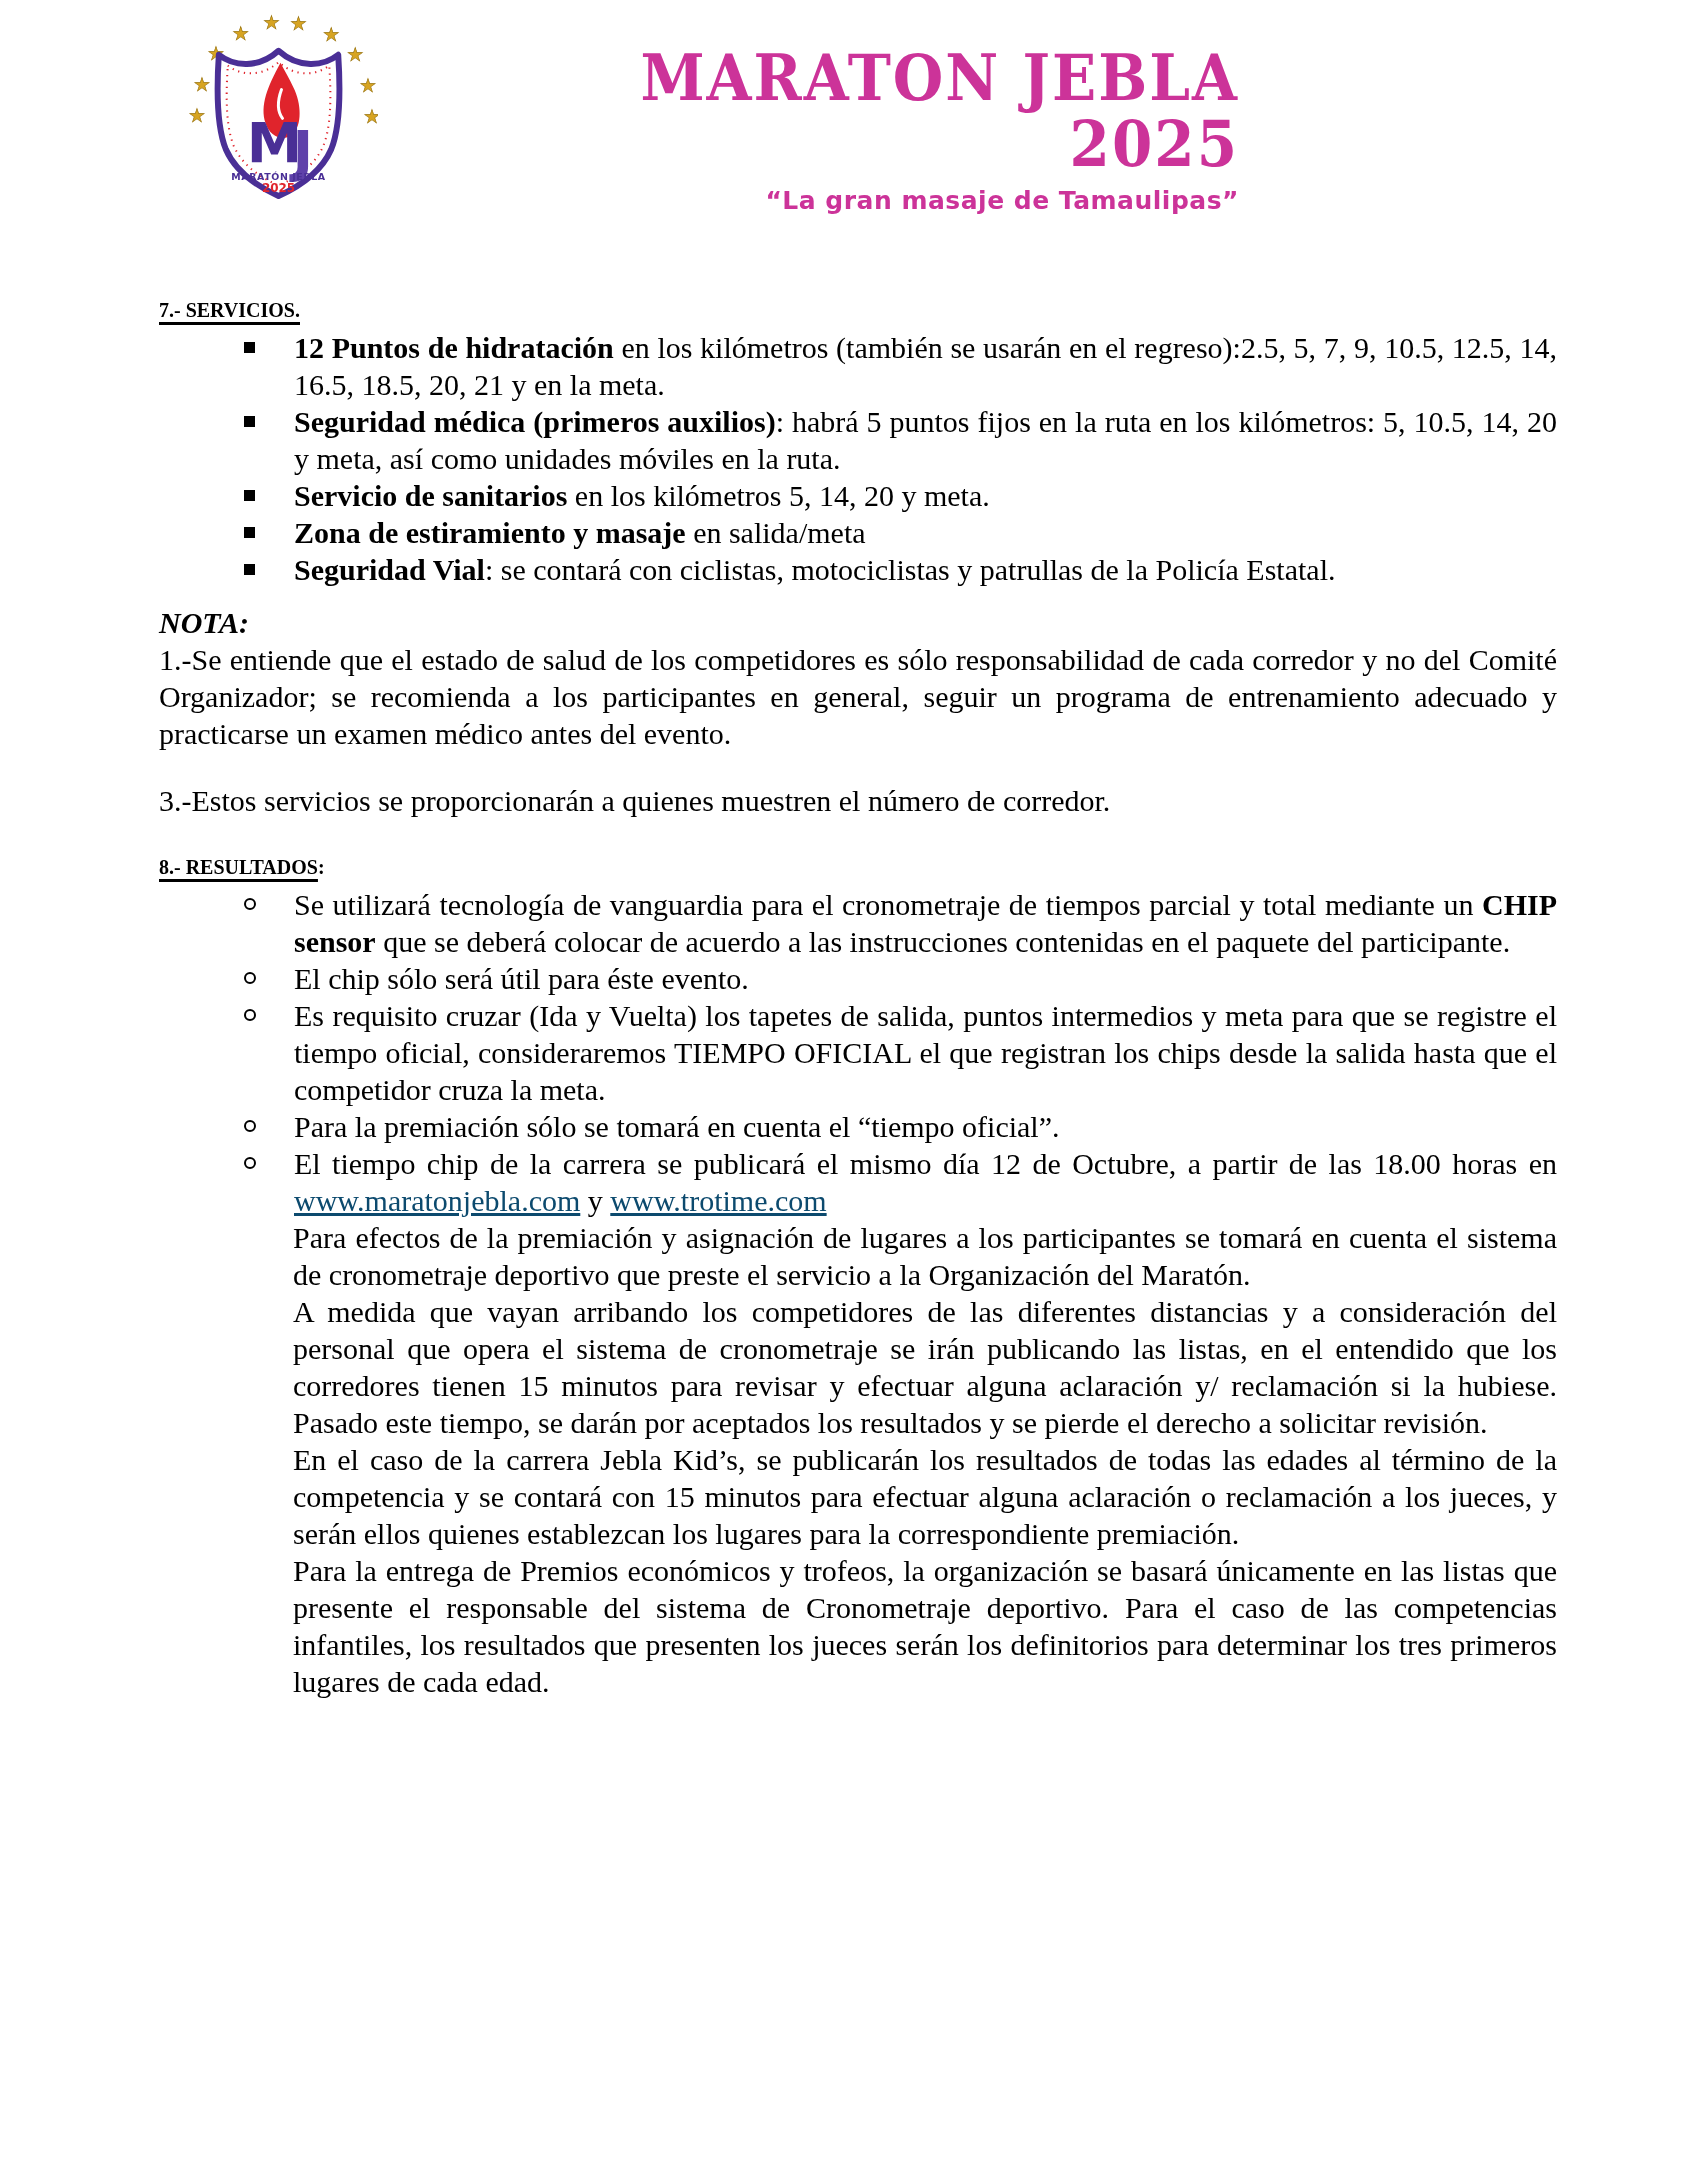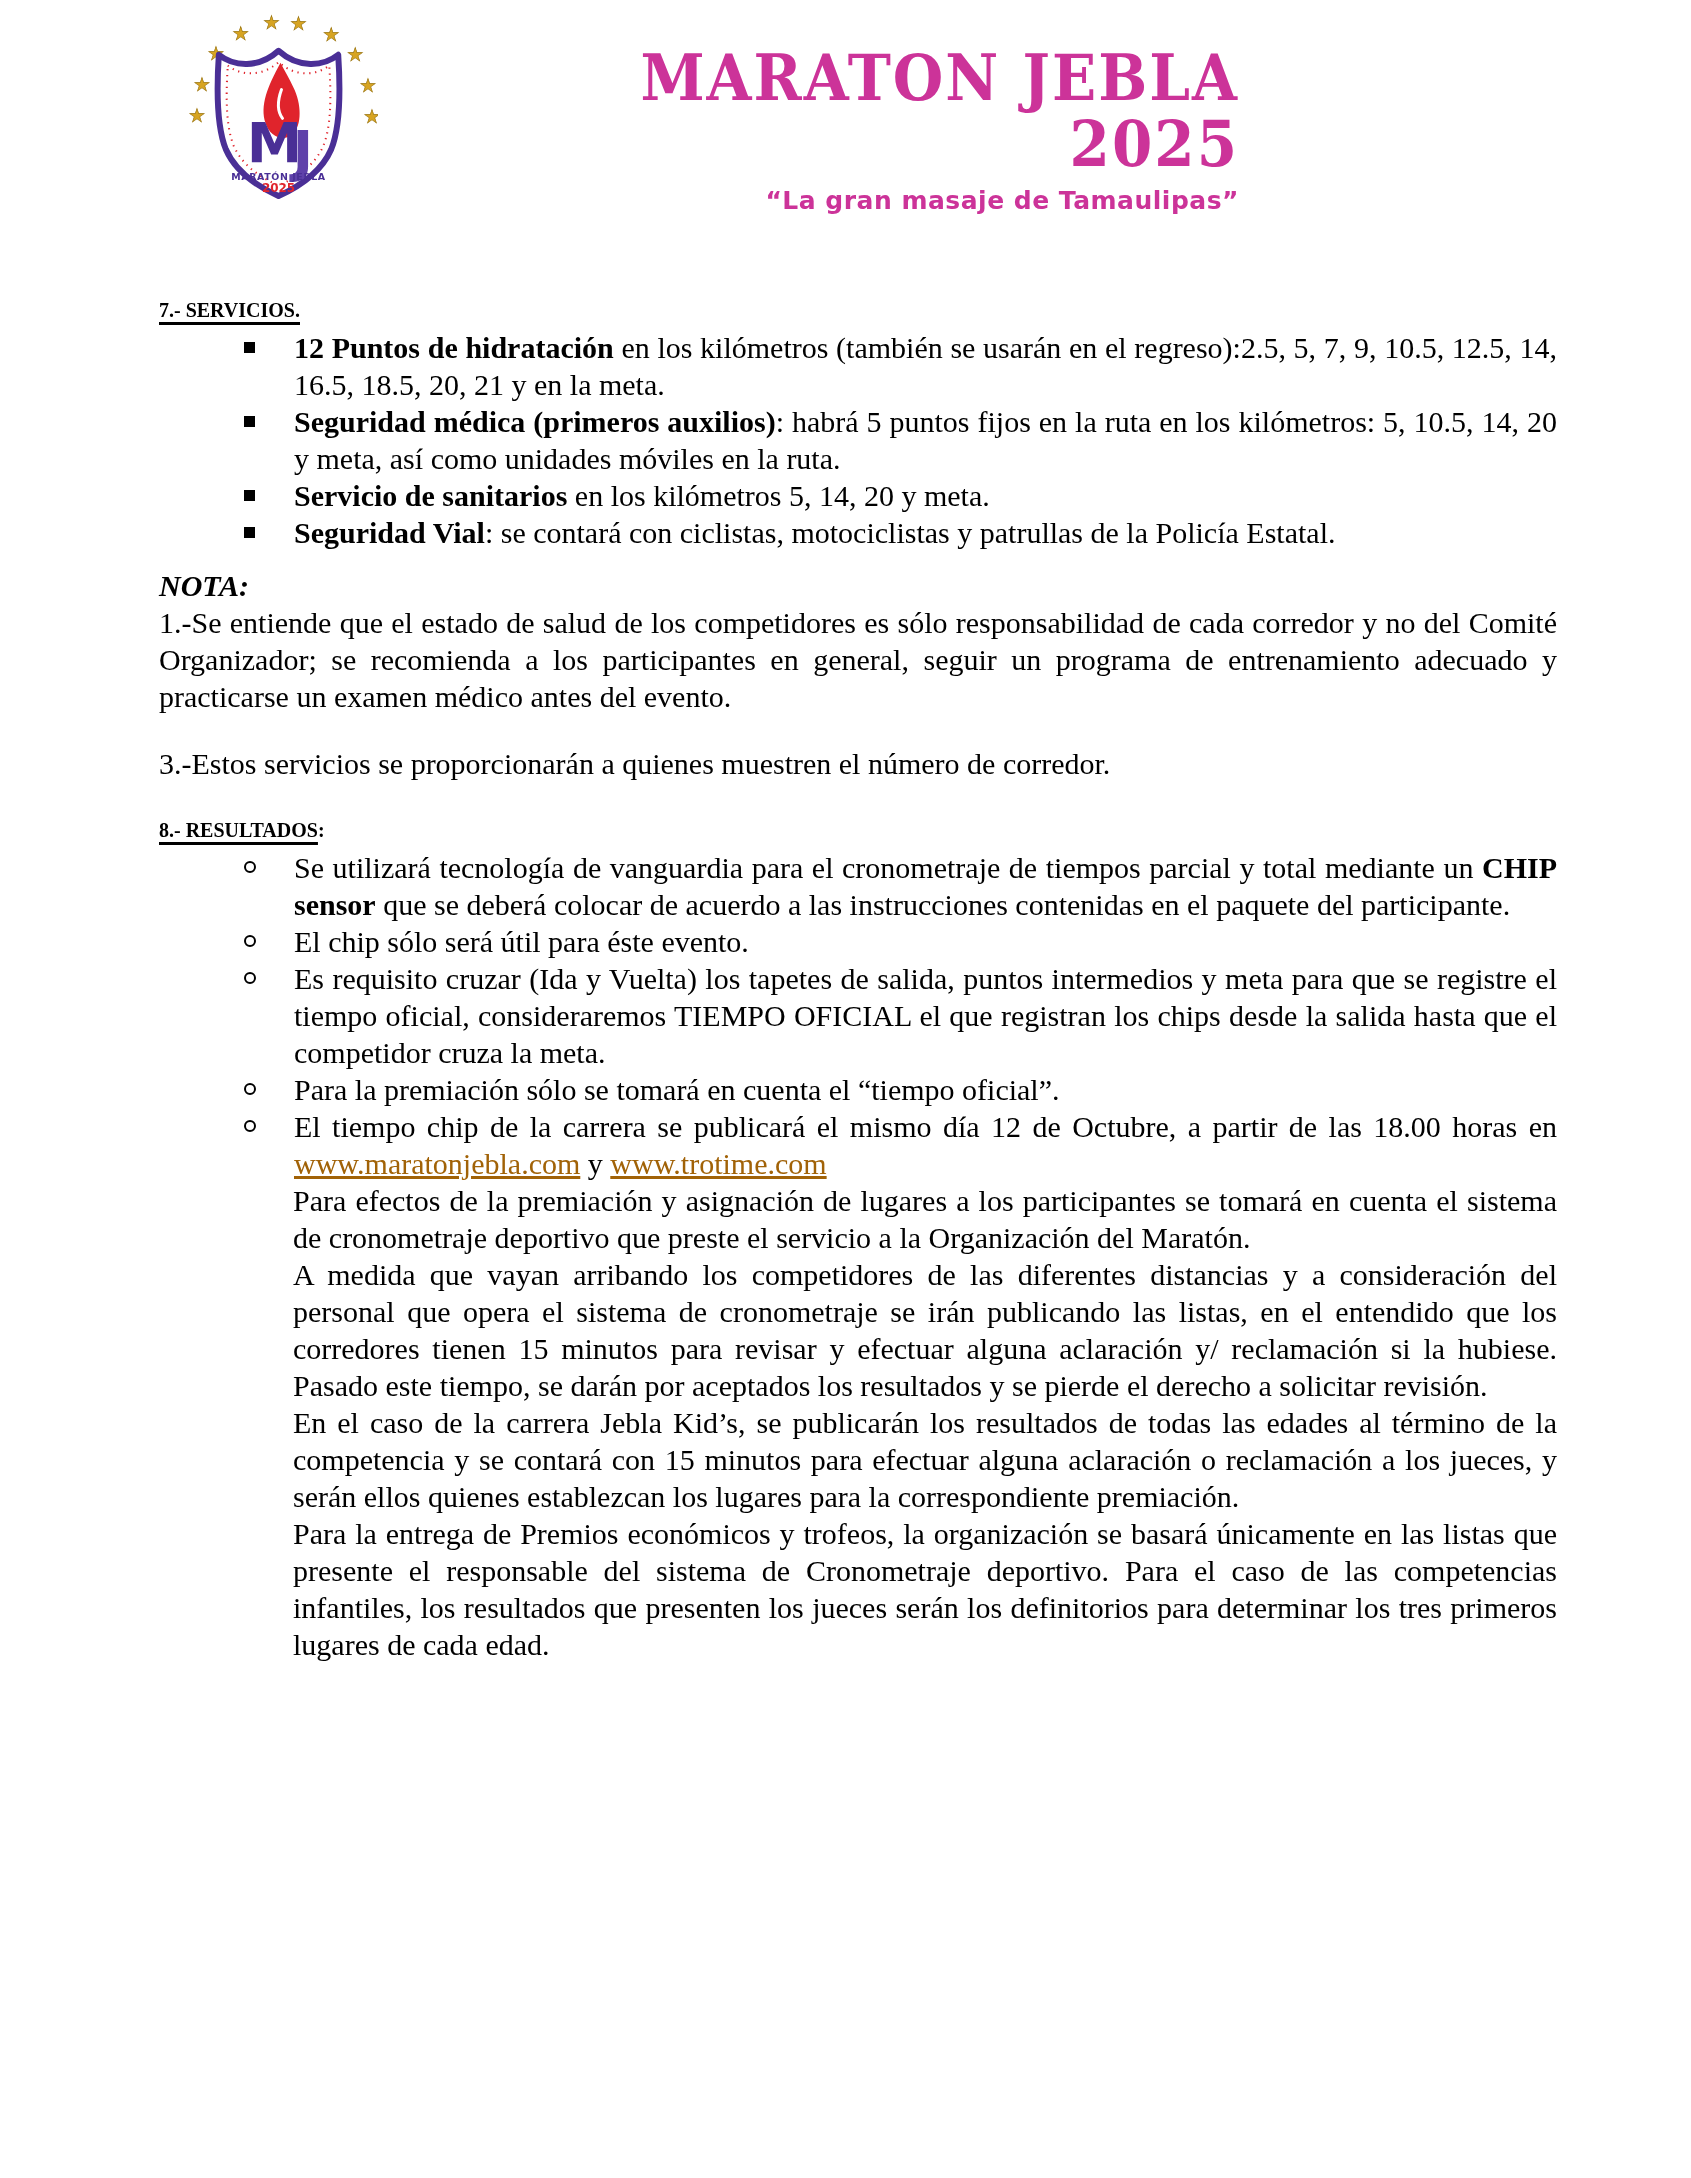--- a/index.html
+++ b/index.html
@@ -39,21 +39,21 @@
   .li .li-text { flex:1 1 auto; text-align:justify; }
   .marker-sq {
     position:absolute; left:0; top:13px; width:11px; height:11px; background:#000;
   }
   .marker-ci {
     position:absolute; left:0; top:12px; width:12px; height:12px;
     border:2px solid #000; border-radius:50%; background:transparent;
   }
   .bu { font-weight:bold; text-decoration:underline; text-decoration-thickness:3px; text-underline-offset:4px; }
   .cont { margin-left:134px; }
-  .doclink { color:#a16207; text-decoration:underline; cursor:pointer; }
+  .doclink { color:#0c4a6e; text-decoration:underline; cursor:pointer; }
 </style>
 </head>
 <body>
 
 <div class="page">
 
   <svg class="logo" viewBox="0 0 190 200" aria-hidden="true">
 
     <g font-size="19" fill="#D7A422" stroke="#9A7513" stroke-width="0.6" text-anchor="middle" font-family="DejaVu Sans, sans-serif">
       <text x="83" y="24">★</text>
@@ -111,20 +111,26 @@
     <div class="li">
       <span class="mk">
           <span class="marker-sq"></span>
         </span>
       <div class="li-text"><b>Servicio de sanitarios</b><span> en los kilómetros 5, 14, 20 y meta.</span></div>
     </div>
     <div class="li">
       <span class="mk">
           <span class="marker-sq"></span>
         </span>
+      <div class="li-text"><b>Zona de estiramiento y masaje</b><span> en salida/meta</span></div>
+    </div>
+    <div class="li">
+      <span class="mk">
+          <span class="marker-sq"></span>
+        </span>
       <div class="li-text"><b>Seguridad Vial</b><span>: se contará con ciclistas, motociclistas y patrullas de la Policía Estatal.</span></div>
     </div>
 
     <p class="nota-h gap28">NOTA:</p>
     <p class="just">1.-Se entiende que el estado de salud de los competidores es sólo responsabilidad de cada corredor y no del Comité Organizador; se recomienda a los participantes en general, seguir un programa de entrenamiento adecuado y practicarse un examen médico antes del evento.</p>
     <p class="gap30">3.-Estos servicios se proporcionarán a quienes muestren el número de corredor.</p>
 
     <h2 class="sect gap30"><span class="u">8.- RESULTADOS</span><span>:</span></h2>
 
     <div class="li">

